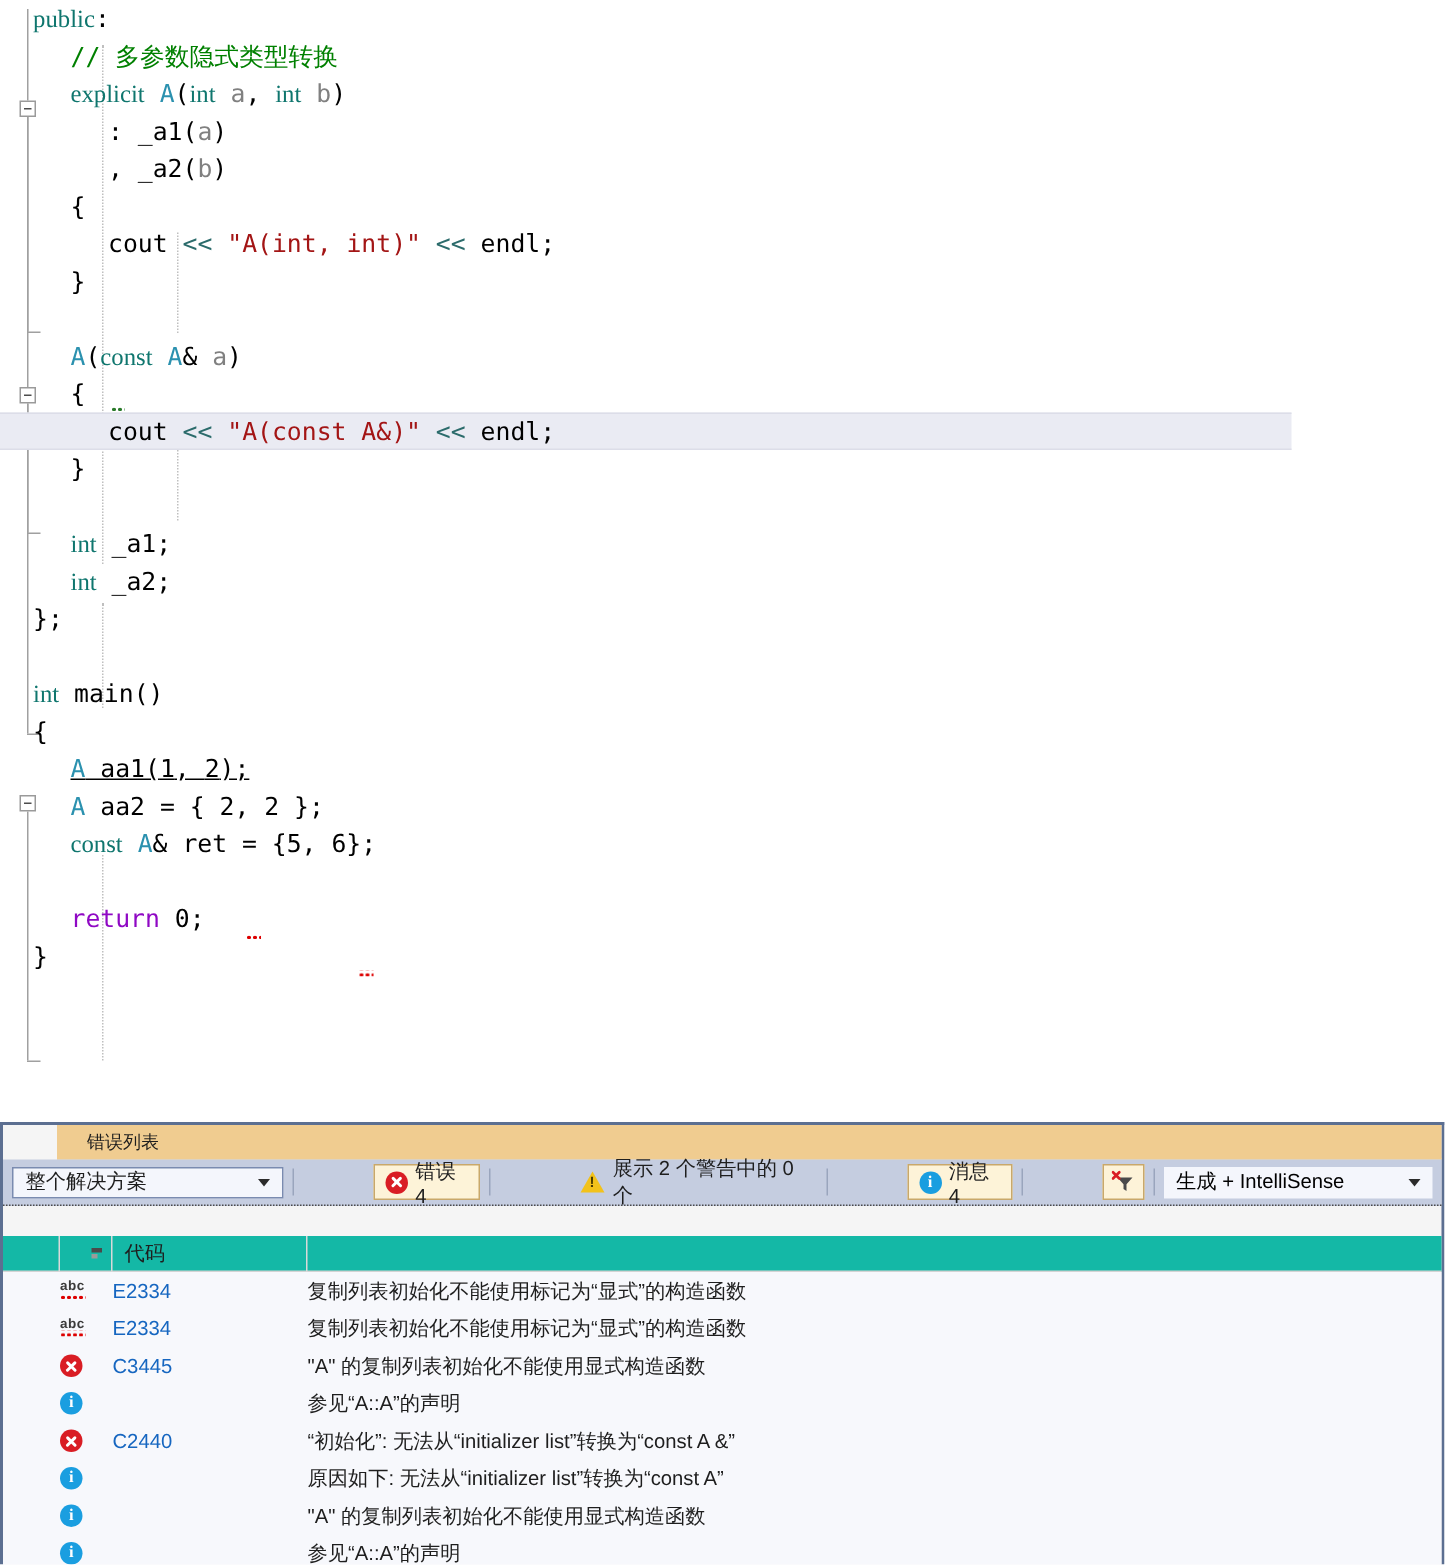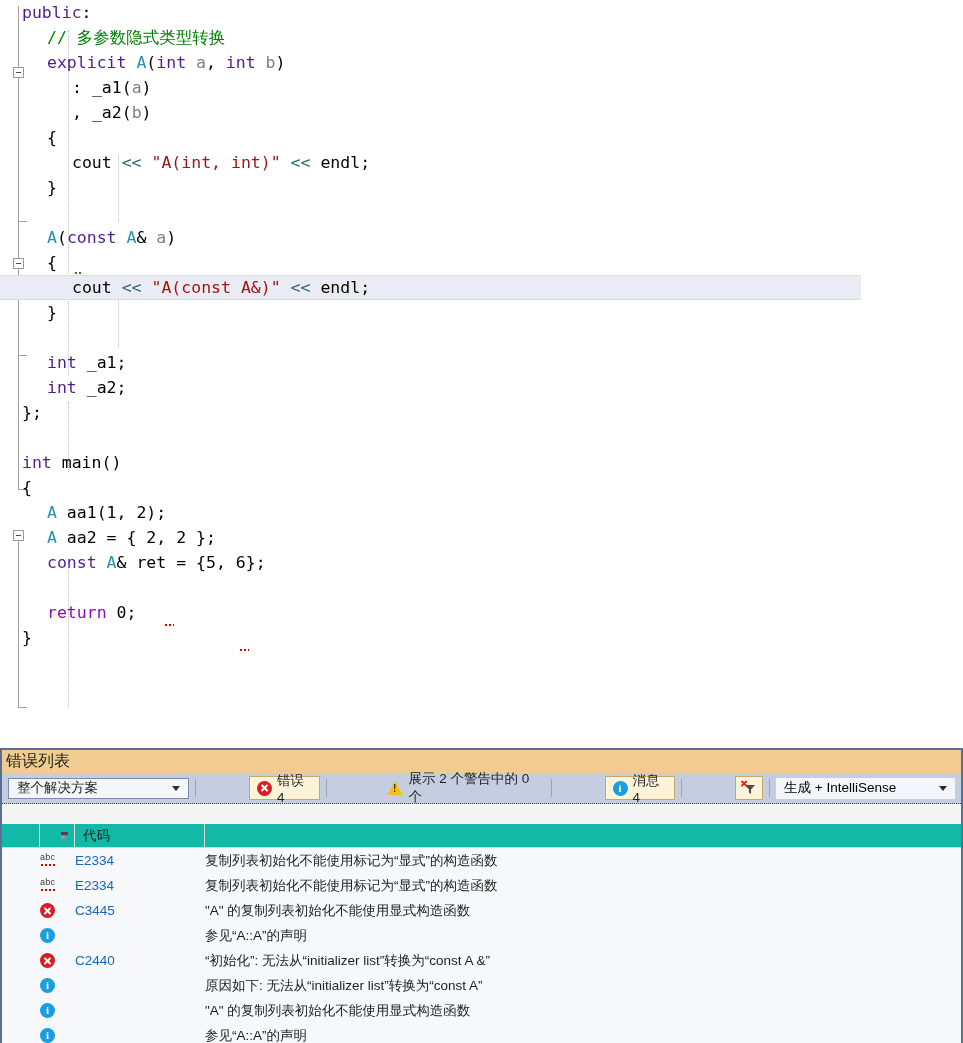--- a/index.html
+++ b/index.html
@@ -23,21 +23,21 @@
     position:relative;height:25px;white-space:pre;
     padding-left:0;
   }
   .code-line .txt{position:absolute;left:22px;top:0;}
   .code-line.hl{background:#eaebf3;width:861px;
     border-top:1px solid #dcdde8;border-bottom:1px solid #dcdde8;
     height:23px;}
   .code-line.hl .txt{top:-1px;}
 
   
-  .kw{color:#4c1d95;}
+  .kw{color:#0f766e;font-family:Liberation Serif, serif;}
   .cls{color:#2b91af;}
   .str{color:#a31515;}
   .cmt{color:#008000;}
   .par{color:#808080;}
   .op{color:#2b6b6b;}
   .pl{color:#000000;}
   .ctl{color:#8f08c4;}
   .num{color:#000000;}
 
   
@@ -68,23 +68,24 @@
   #errpanel{
     position:absolute;left:0;top:748px;width:963px;height:295px;
     background:#f5f5f5;
     box-sizing:border-box;
     border:2px solid #5c6f91;
     border-bottom:none;
   }
   #panel-title{
     height:22px;background:#f0cc90;
     display:flex;align-items:center;
-    padding-left:4px;
-    font-size:16px;color:#1e1e1e;
+    padding-left:20px;
+    font-size:12px;color:#1e1e1e;
     border-bottom:1px solid #f0cc90;
+    margin-left:36px;
   }
   #panel-toolbar{
     height:30px;background:#c5cde0;
     display:flex;align-items:center;
     padding:0 6px;gap:0;
     border-bottom:1px dotted #4a4a4a;
   }
   .tb-sep{
     width:1px;height:18px;background:#9aa5bd;margin:0 6px;
   }
@@ -148,21 +149,21 @@
     background:#1a9ee0;position:relative;flex:0 0 auto;
   }
   .ico-info:after{
     content:"i";position:absolute;left:0;top:0;width:15px;
     text-align:center;line-height:15px;font-size:11px;
     font-weight:bold;color:#ffffff;
     font-family:"Liberation Serif",serif;
   }
 
   .ico-isense{
-    width:18px;height:15px;position:relative;flex:0 0 auto;
+    width:18px;height:15px;position:relative;flex:0 0 auto;font-weight:bold;
   }
   .ico-isense .abc{
     position:absolute;left:0;top:-1px;font-size:9px;color:#3a3a3a;
     font-family:"Liberation Sans",sans-serif;letter-spacing:0.3px;
   }
   .ico-isense .sq{
     position:absolute;left:0;top:9px;width:17px;height:4px;
     background-image:radial-gradient(circle at 2px 3px,#d00 1.1px,transparent 1.4px);
     background-size:4px 4px;
   }
@@ -244,21 +245,21 @@
       <div class="code-line"><span class="txt" style="padding-left: 25px;"><span class="pl">{</span></span></div>
       <div class="code-line hl"><span class="txt" style="padding-left: 50px;"><span class="pl">cout</span><span class="pl"> </span><span class="op">&lt;&lt;</span><span class="pl"> </span><span class="str">"A(const A&amp;)"</span><span class="pl"> </span><span class="op">&lt;&lt;</span><span class="pl"> </span><span class="pl">endl</span><span class="pl">;</span></span></div>
       <div class="code-line"><span class="txt" style="padding-left: 25px;"><span class="pl">}</span></span></div>
       <div class="code-line"><span class="txt" style="padding-left: 0px;"></span></div>
       <div class="code-line"><span class="txt" style="padding-left: 25px;"><span class="kw">int</span><span class="pl"> _a1;</span></span></div>
       <div class="code-line"><span class="txt" style="padding-left: 25px;"><span class="kw">int</span><span class="pl"> _a2;</span></span></div>
       <div class="code-line"><span class="txt" style="padding-left: 0px;"><span class="pl">};</span></span></div>
       <div class="code-line"><span class="txt" style="padding-left: 0px;"></span></div>
       <div class="code-line"><span class="txt" style="padding-left: 0px;"><span class="kw">int</span><span class="pl"> main()</span></span></div>
       <div class="code-line"><span class="txt" style="padding-left: 0px;"><span class="pl">{</span></span></div>
-      <div class="code-line"><span class="txt" style="padding-left: 25px;"><span class="cls">A</span><span class="pl"> aa1(</span><span class="num">1</span><span class="pl">, </span><span class="num">2</span><span class="pl">);</span></span></div>
+      <div class="code-line"><span class="txt" style="padding-left: 25px; text-decoration: underline;"><span class="cls">A</span><span class="pl"> aa1(</span><span class="num">1</span><span class="pl">, </span><span class="num">2</span><span class="pl">);</span></span></div>
       <div class="code-line"><span class="txt" style="padding-left: 25px;"><span class="cls">A</span><span class="pl"> aa2 = { </span><span class="num">2</span><span class="pl">, </span><span class="num">2</span><span class="pl"> };</span></span></div>
       <div class="code-line"><span class="txt" style="padding-left: 25px;"><span class="kw">const</span><span class="pl"> </span><span class="cls">A</span><span class="pl">&amp; ret = {</span><span class="num">5</span><span class="pl">, </span><span class="num">6</span><span class="pl">};</span></span></div>
       <div class="code-line"><span class="txt" style="padding-left: 0px;"></span></div>
       <div class="code-line"><span class="txt" style="padding-left: 25px;"><span class="ctl">return</span><span class="pl"> </span><span class="num">0</span><span class="pl">;</span></span></div>
       <div class="code-line"><span class="txt" style="padding-left: 0px;"><span class="pl">}</span></span></div>
     </div>
 </div>
 
 <div id="errpanel">
 

